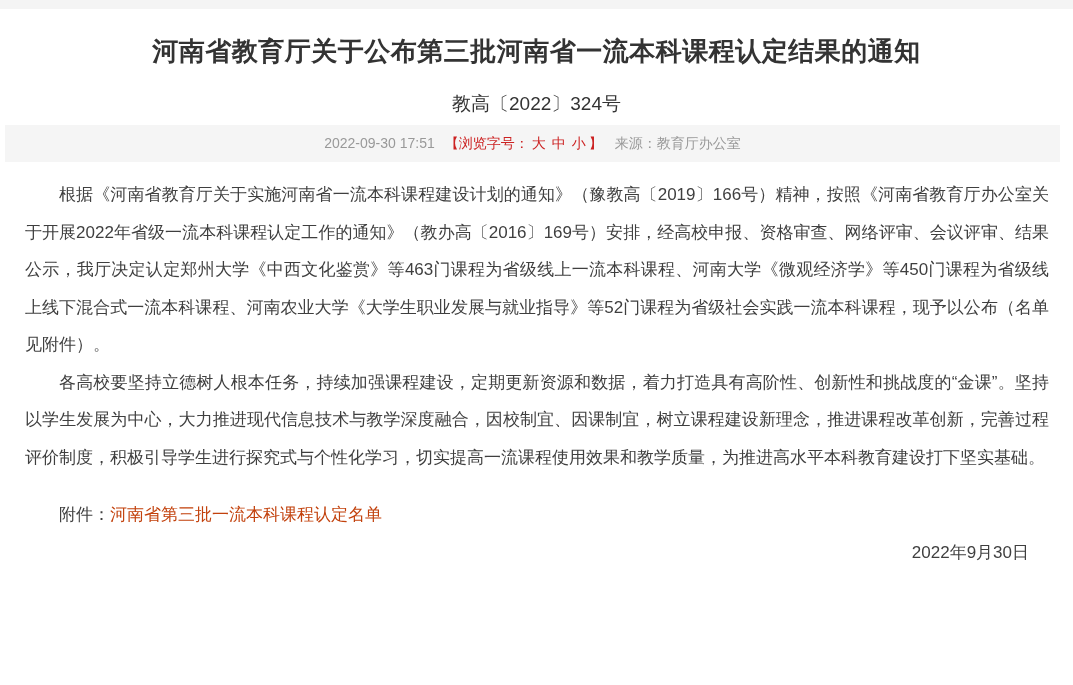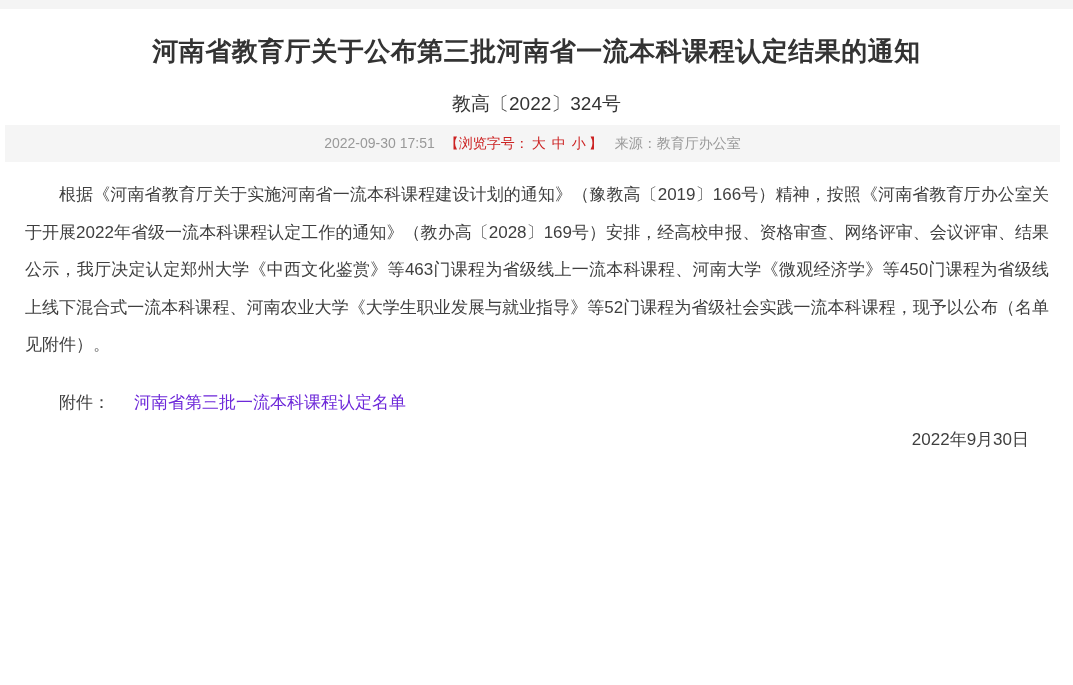--- a/index.html
+++ b/index.html
@@ -55,42 +55,42 @@
     line-height: 37.5px;
     text-align: justify;
   }
   .doc-body p.indent { text-indent: 2em; }
   .attachment-row {
     text-indent: 2em;
     margin-top: 20px;
     text-align: left;
   }
   .attachment-row a {
-    color: #6d28d9;
+    color: #c2410c;
     text-decoration: none;
     cursor: pointer;
-    margin-left: 24px;
   }
   .issue-date {
     text-align: right;
     padding-right: 20px;
   }
 </style>
 </head>
 <body>
 
 <div class="top-strip"></div>
 
 <h1 class="page-title">河南省教育厅关于公布第三批河南省一流本科课程认定结果的通知</h1>
 
 <div class="doc-number">教高〔2022〕324号</div>
 
 <div class="meta-bar">
   <span class="meta-date">2022-09-30 17:51</span><span class="meta-red"><span>【浏览字号：</span><a>大</a><a>中</a><a>小</a><span>】</span></span><span class="meta-source">来源：教育厅办公室</span>
 </div>
 
 <div class="doc-body">
-  <p class="indent">根据《河南省教育厅关于实施河南省一流本科课程建设计划的通知》（豫教高〔2019〕166号）精神，按照《河南省教育厅办公室关于开展2022年省级一流本科课程认定工作的通知》（教办高〔2028〕169号）安排，经高校申报、资格审查、网络评审、会议评审、结果公示，我厅决定认定郑州大学《中西文化鉴赏》等463门课程为省级线上一流本科课程、河南大学《微观经济学》等450门课程为省级线上线下混合式一流本科课程、河南农业大学《大学生职业发展与就业指导》等52门课程为省级社会实践一流本科课程，现予以公布（名单见附件）。</p>
+  <p class="indent">根据《河南省教育厅关于实施河南省一流本科课程建设计划的通知》（豫教高〔2019〕166号）精神，按照《河南省教育厅办公室关于开展2022年省级一流本科课程认定工作的通知》（教办高〔2016〕169号）安排，经高校申报、资格审查、网络评审、会议评审、结果公示，我厅决定认定郑州大学《中西文化鉴赏》等463门课程为省级线上一流本科课程、河南大学《微观经济学》等450门课程为省级线上线下混合式一流本科课程、河南农业大学《大学生职业发展与就业指导》等52门课程为省级社会实践一流本科课程，现予以公布（名单见附件）。</p>
+  <p class="indent">各高校要坚持立德树人根本任务，持续加强课程建设，定期更新资源和数据，着力打造具有高阶性、创新性和挑战度的“金课”。坚持以学生发展为中心，大力推进现代信息技术与教学深度融合，因校制宜、因课制宜，树立课程建设新理念，推进课程改革创新，完善过程评价制度，积极引导学生进行探究式与个性化学习，切实提高一流课程使用效果和教学质量，为推进高水平本科教育建设打下坚实基础。</p>
   <p class="attachment-row">
     <span>附件：</span><a>河南省第三批一流本科课程认定名单</a>
   </p>
   <p class="issue-date">2022年9月30日</p>
 </div>
 
 </body></html>

